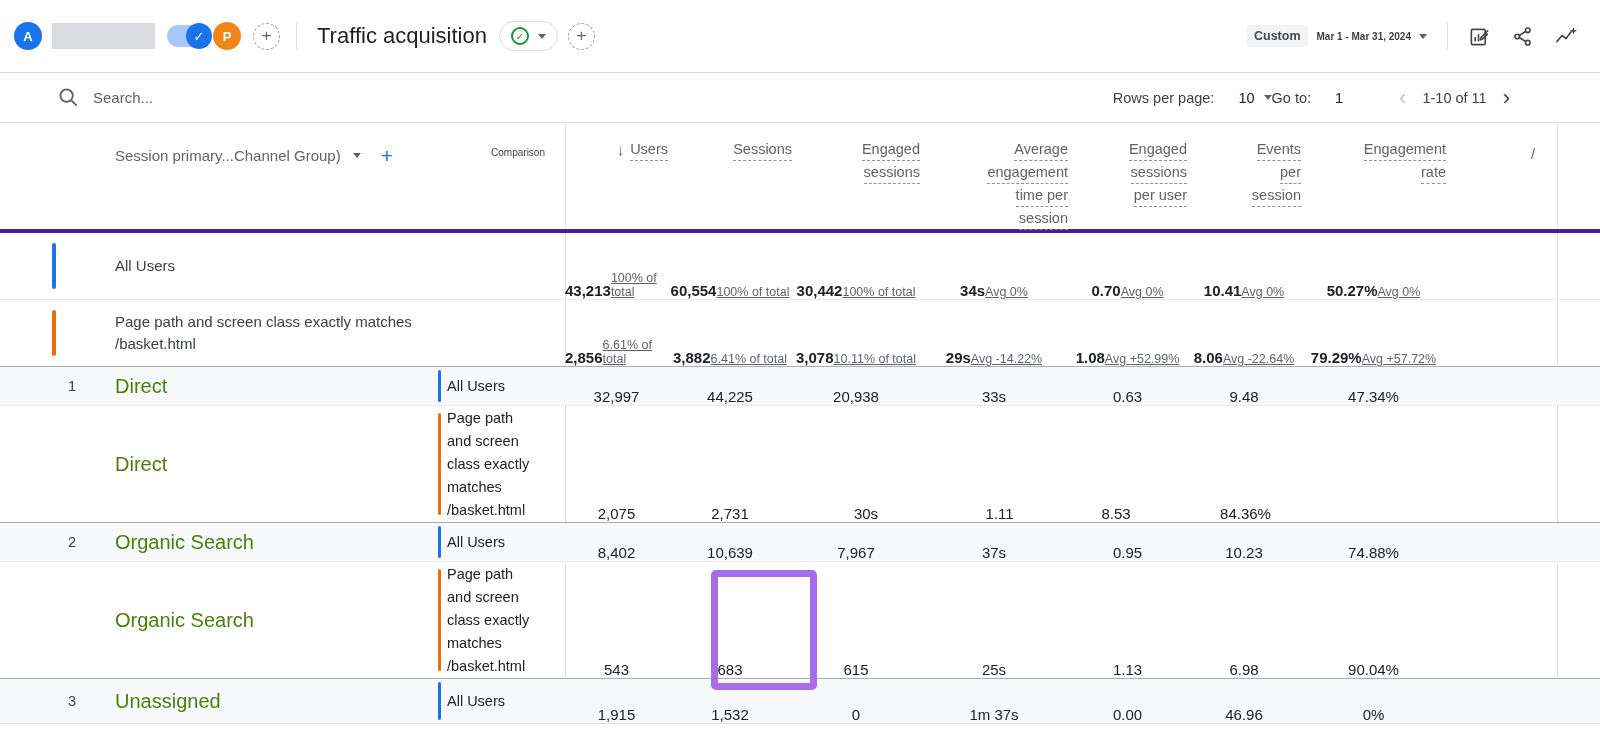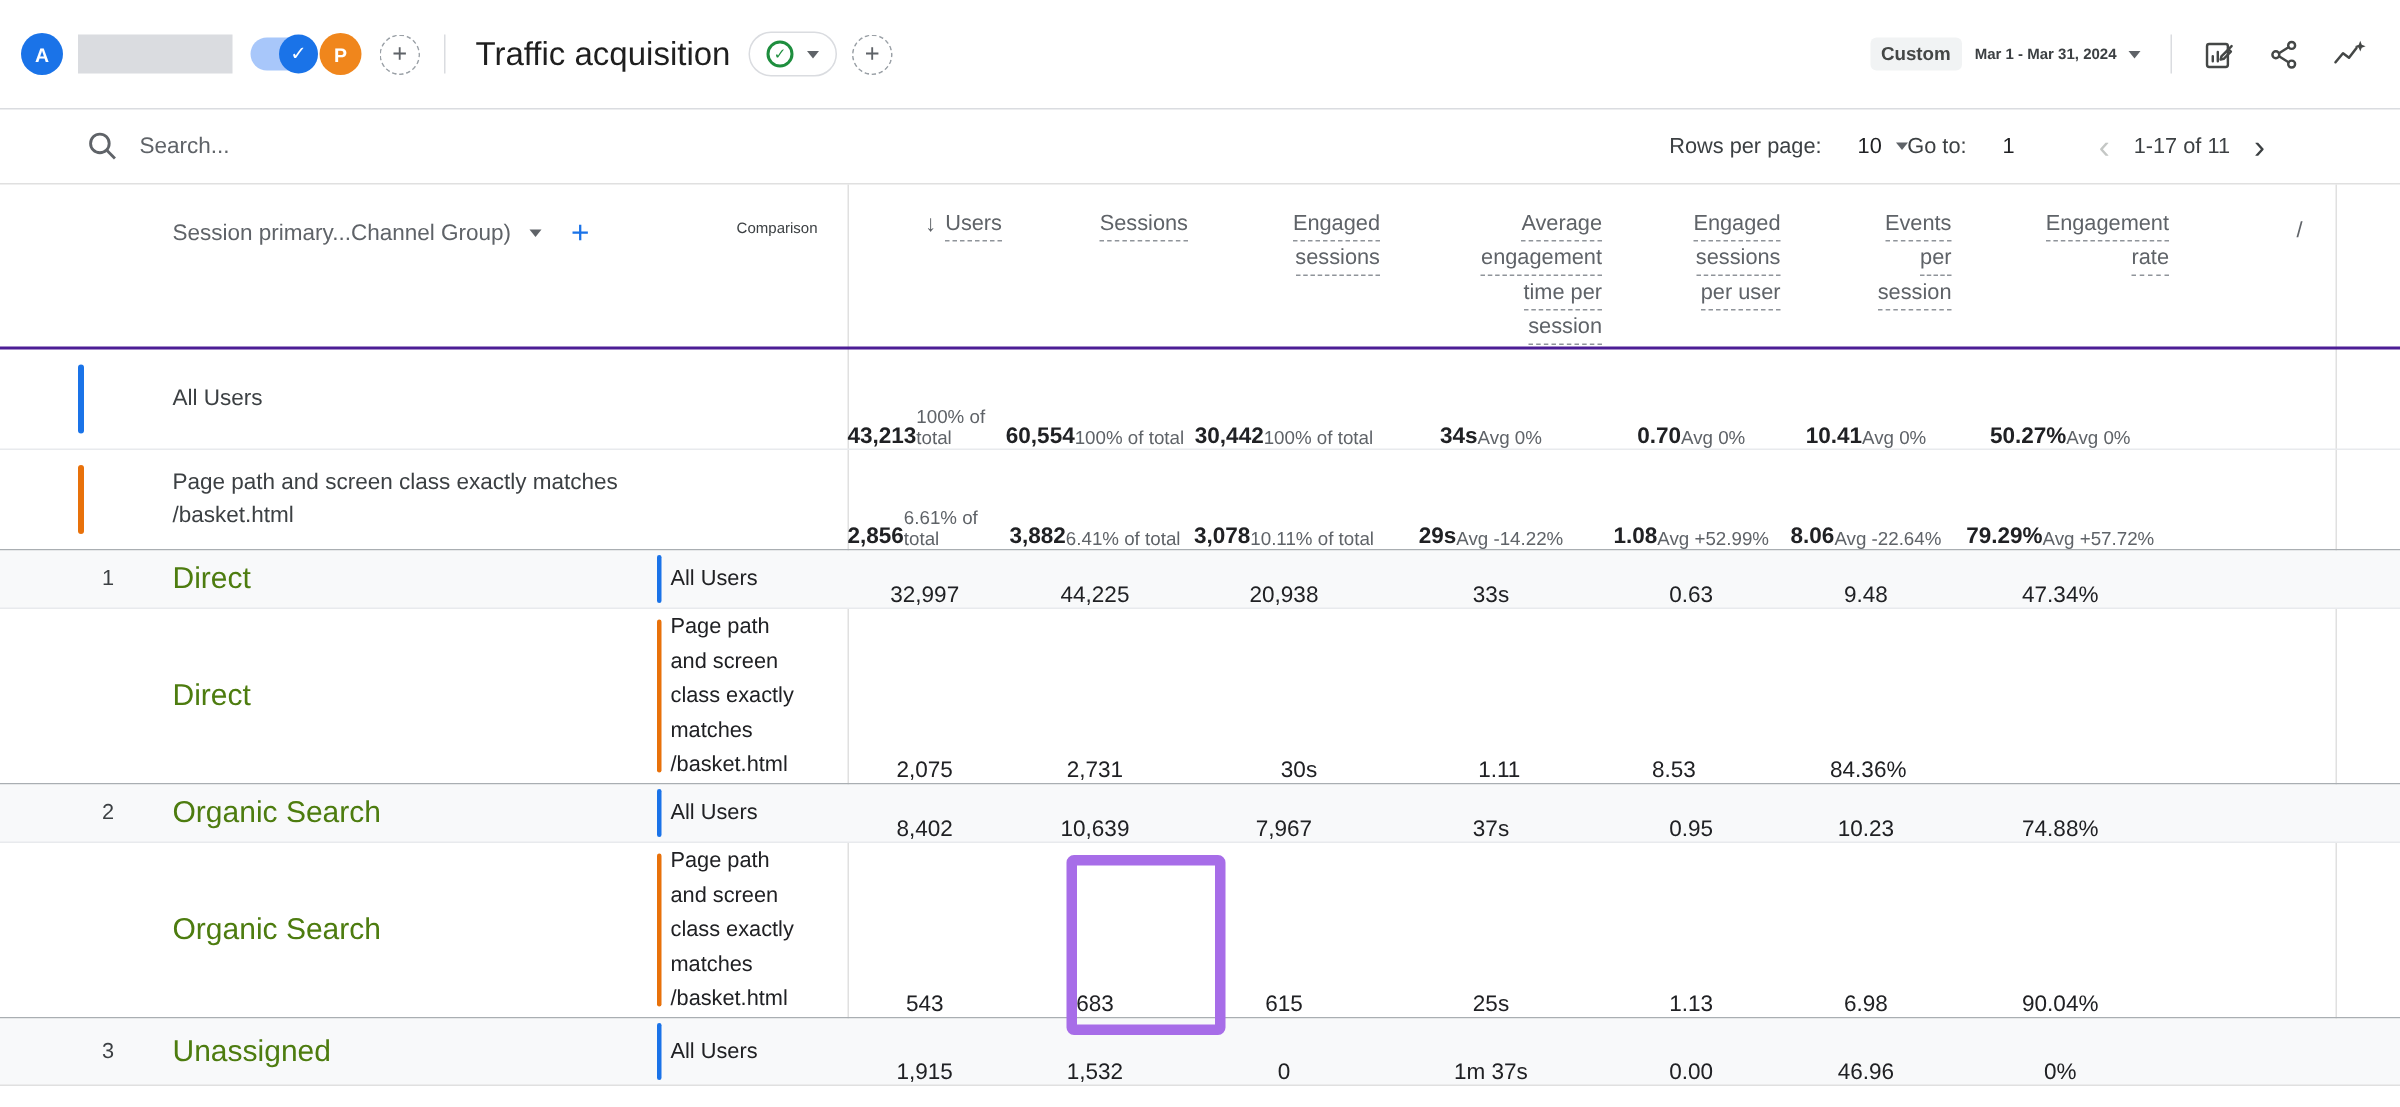--- a/index.html
+++ b/index.html
@@ -49,42 +49,42 @@
   .pag { margin-left:auto; display:flex; align-items:center; font-size:14.5px; color:#3c4043;text-align:right; }
   .pag .lbl {} .pag .val { color:#202124; }
   .rpp-val { margin-left:24px; } .rpp-caret { margin-left:9px; }
   .goto-lbl { } .goto-val { margin-left:24px; cursor:text; }
   .chev { font-size:22px; line-height:1; margin-left:0; }
   .chev.prev { color:#c4c7c5; margin-left:56px; }
   .chev.next { color:#3c4043; cursor:pointer; }
   .range { margin:0 16px; color:#3c4043; }
 
   
-  .hrow { height:110px; display:flex; border-bottom:2px solid #4c1d95; position:relative; }
+  .hrow { height:110px; display:flex; border-bottom:4px solid #4c1d95; position:relative; }
   .hleft { width:565px; position:relative; }
   .dim-select { position:absolute; left:115px; top:22px; display:flex; align-items:center; gap:12px; cursor:pointer; }
   .dim-select .txt { font-size:15px; color:#5f6368; white-space:nowrap; }
   .plus-blue { color:#1a73e8; font-size:21px; font-weight:500; margin-left:8px; cursor:pointer; line-height:1; }
   .cmp-h { position:absolute; left:438px; width:127px; top:24px; text-align:right; padding-right:20px;
     font-size:10px; color:#3c4043; }
   .hcell { display:flex; flex-direction:column; align-items:flex-end; padding-top:15px; }
   .hl { display:inline-block; font-size:14.5px; color:#5f6368; border-bottom:1px dashed #8f949a;
     padding-bottom:2px; margin-top:3px; line-height:17px; cursor:pointer; }
   .sortline { display:flex; align-items:flex-start; gap:6px; margin-top:3px; cursor:pointer; }
   .sort-arrow { font-size:15px; color:#5f6368; line-height:17px; }
   .sortline .hl { margin-top:0; }
   .clip { font-size:14.5px; color:#5f6368; margin-top:8px; padding-right:22px; }
 
   
   .mrow { display:flex; position:relative; }
   .m1{width:103px;} .m2{width:124px;} .m3{width:128px;} .m4{width:148px;}
   .m5{width:119px;} .m6{width:114px;} .m7{width:145px;} .mpad{width:111px;}
   .mcell { display:flex; flex-direction:row; align-items:flex-end; justify-content:center; }
   .mv { font-size:15px; color:#202124; }
-  .ms { font-size:12.5px; color:#5f6368; margin-top:5px; }
+  .ms { font-size:12.5px; color:#5f6368; margin-top:5px;text-decoration:underline; }
   .b-light { border-bottom:1px solid #e8eaed; }
   .b-mid { border-bottom:1px solid #a9aeb2; }
   .b-end { border-bottom:1px solid #e0e0e0; }
 
   
   .srow { height:67px; }
   .srow .sleft { width:565px; position:relative; display:flex; align-items:center; }
   .sbar { position:absolute; left:52px; top:10px; bottom:10px; width:4px; border-radius:2px; }
   .sbar.blue { background:#1a73e8; } .sbar.orange { background:#e8710a; }
   .slabel { margin-left:115px; font-size:15px; color:#3c4043; line-height:22px; }
@@ -170,21 +170,21 @@
       </svg>
       <input class="search-input" placeholder="Search..." style="">
     </div>
     <div class="pag">
       <span class="lbl">Rows per page:</span>
       <span class="val rpp-val">10</span>
       <span class="caret rpp-caret"></span>
       <span class="lbl goto-lbl">Go to:</span>
       <span class="val goto-val">1</span>
       <span class="chev prev">‹</span>
-      <span class="range">1-17 of 11</span>
+      <span class="range">1-10 of 11</span>
       <span class="chev next">›</span>
     </div>
   </div>
 
   <div class="hrow">
     <div class="hleft">
       <div class="dim-select">
         <span class="txt">Session primary...Channel Group)</span>
         <span class="caret"></span>
         <span class="plus-blue">+</span>

